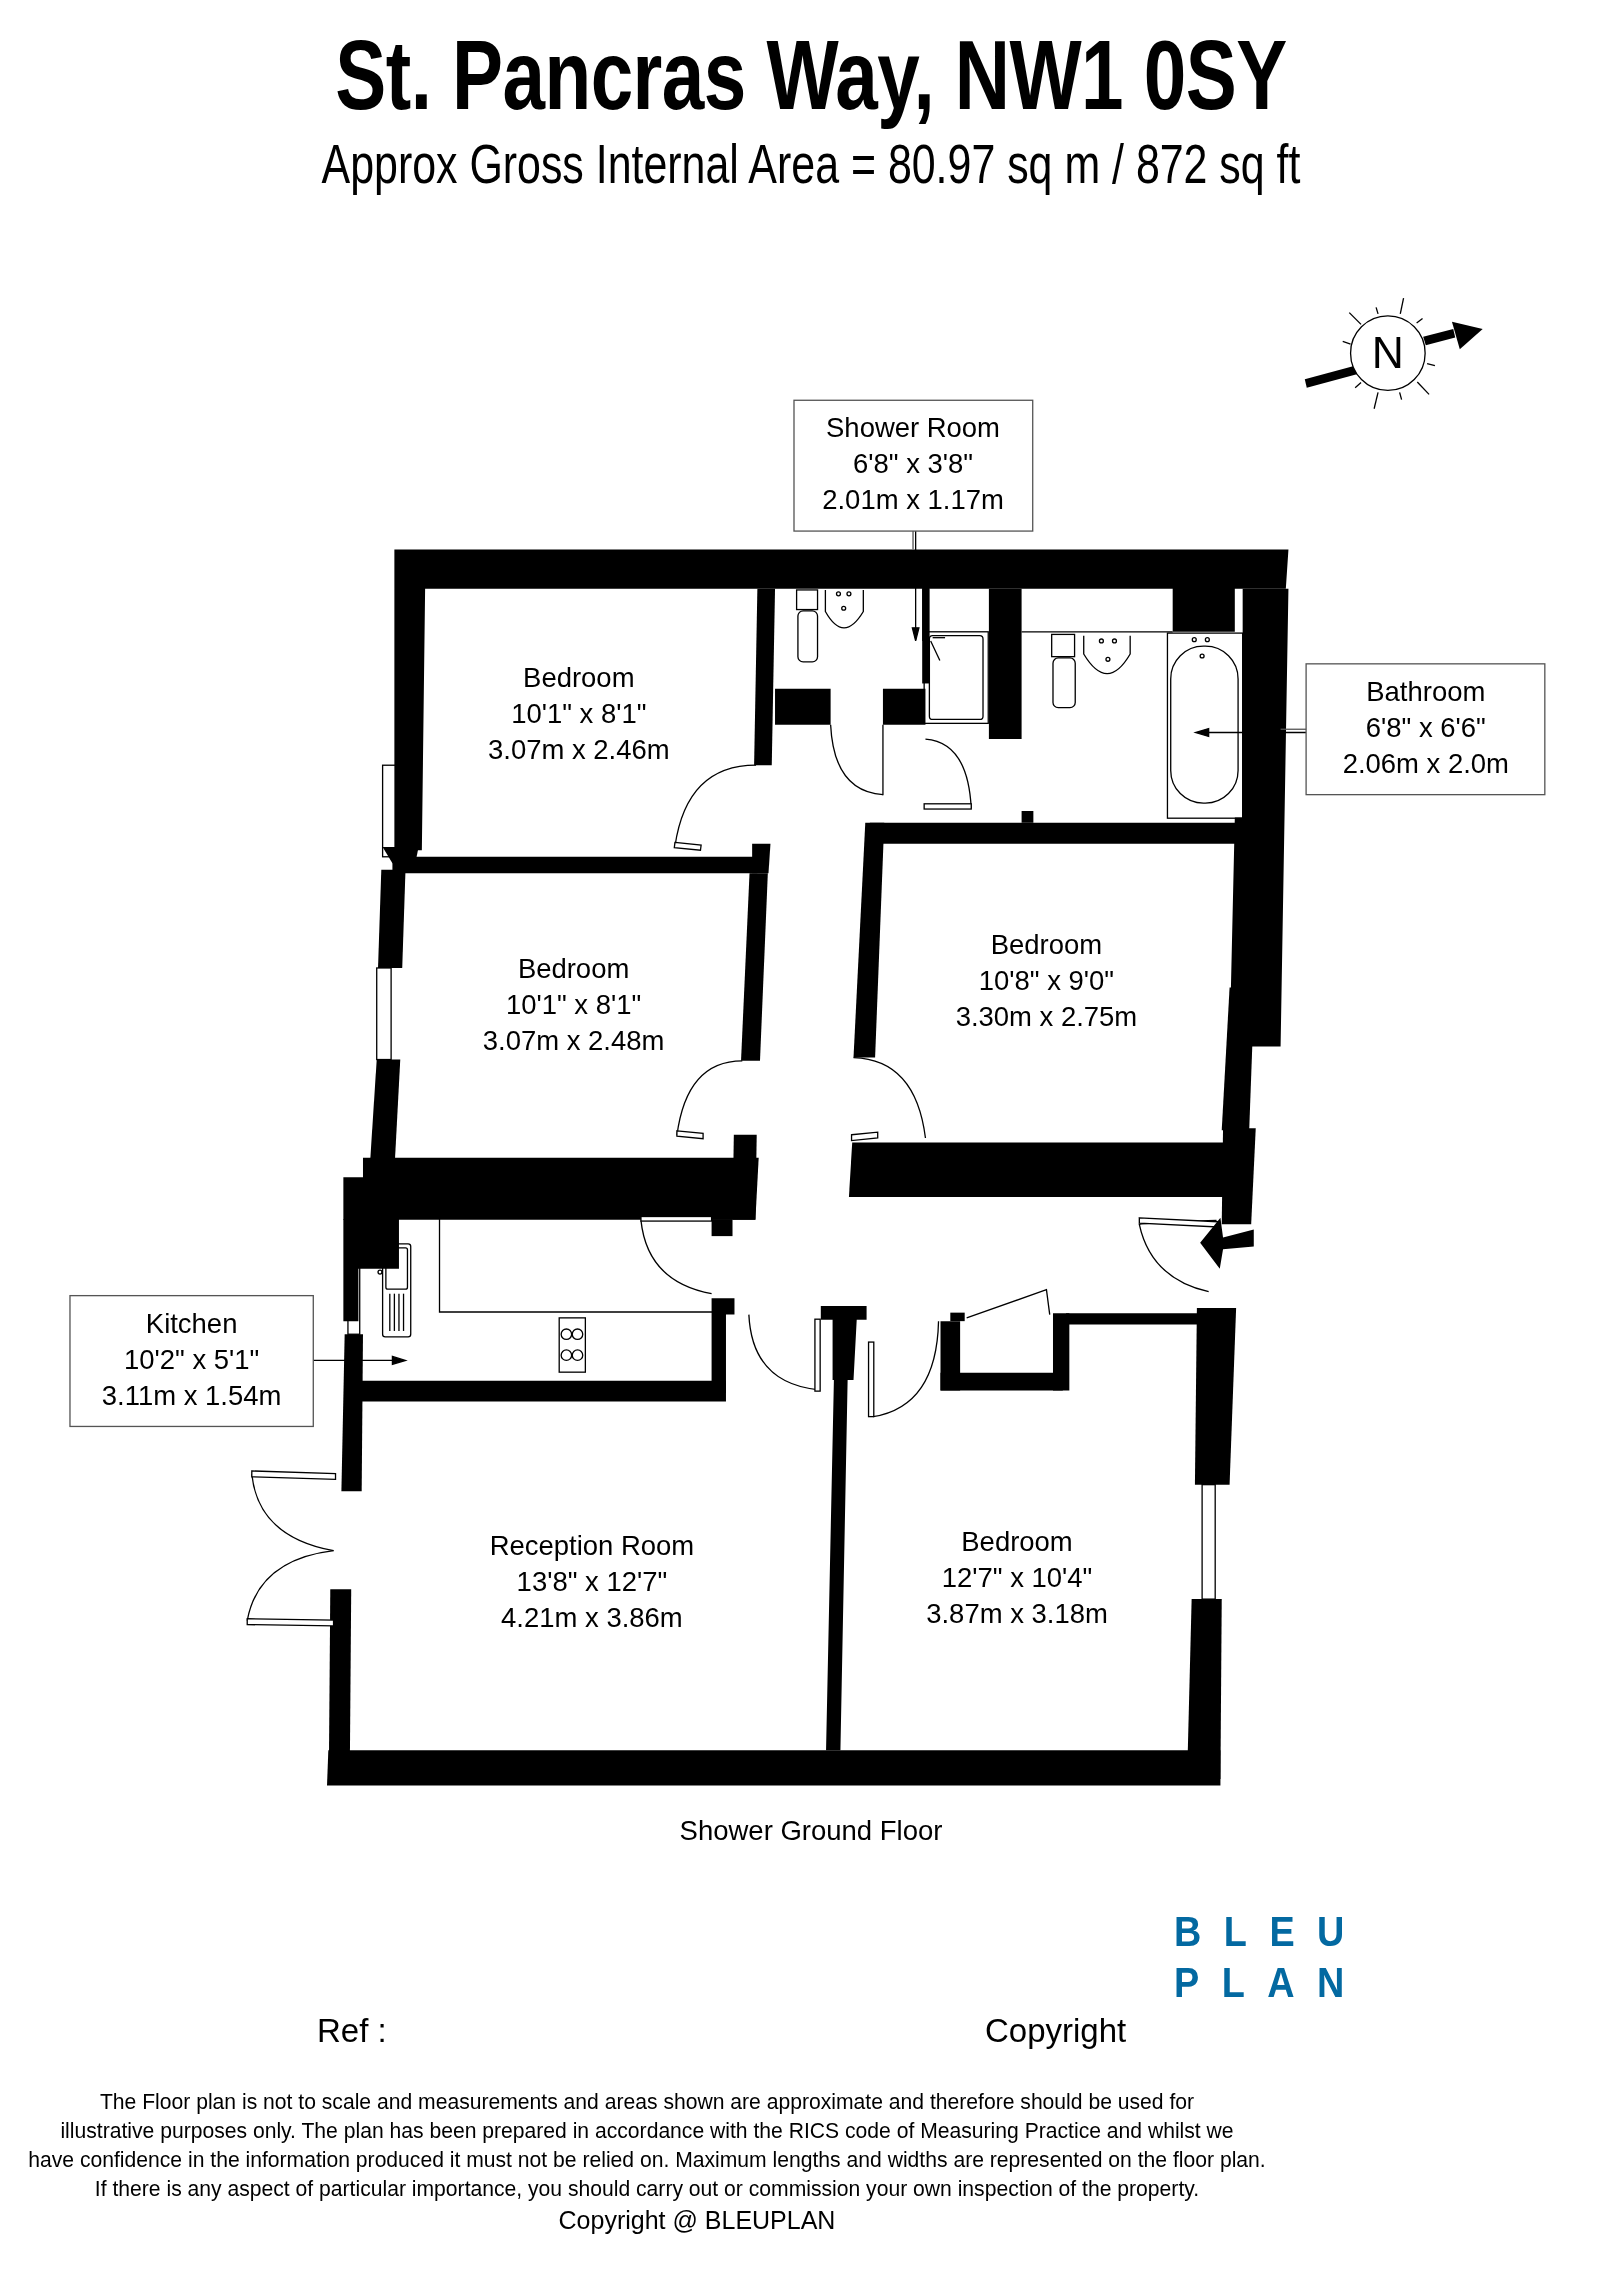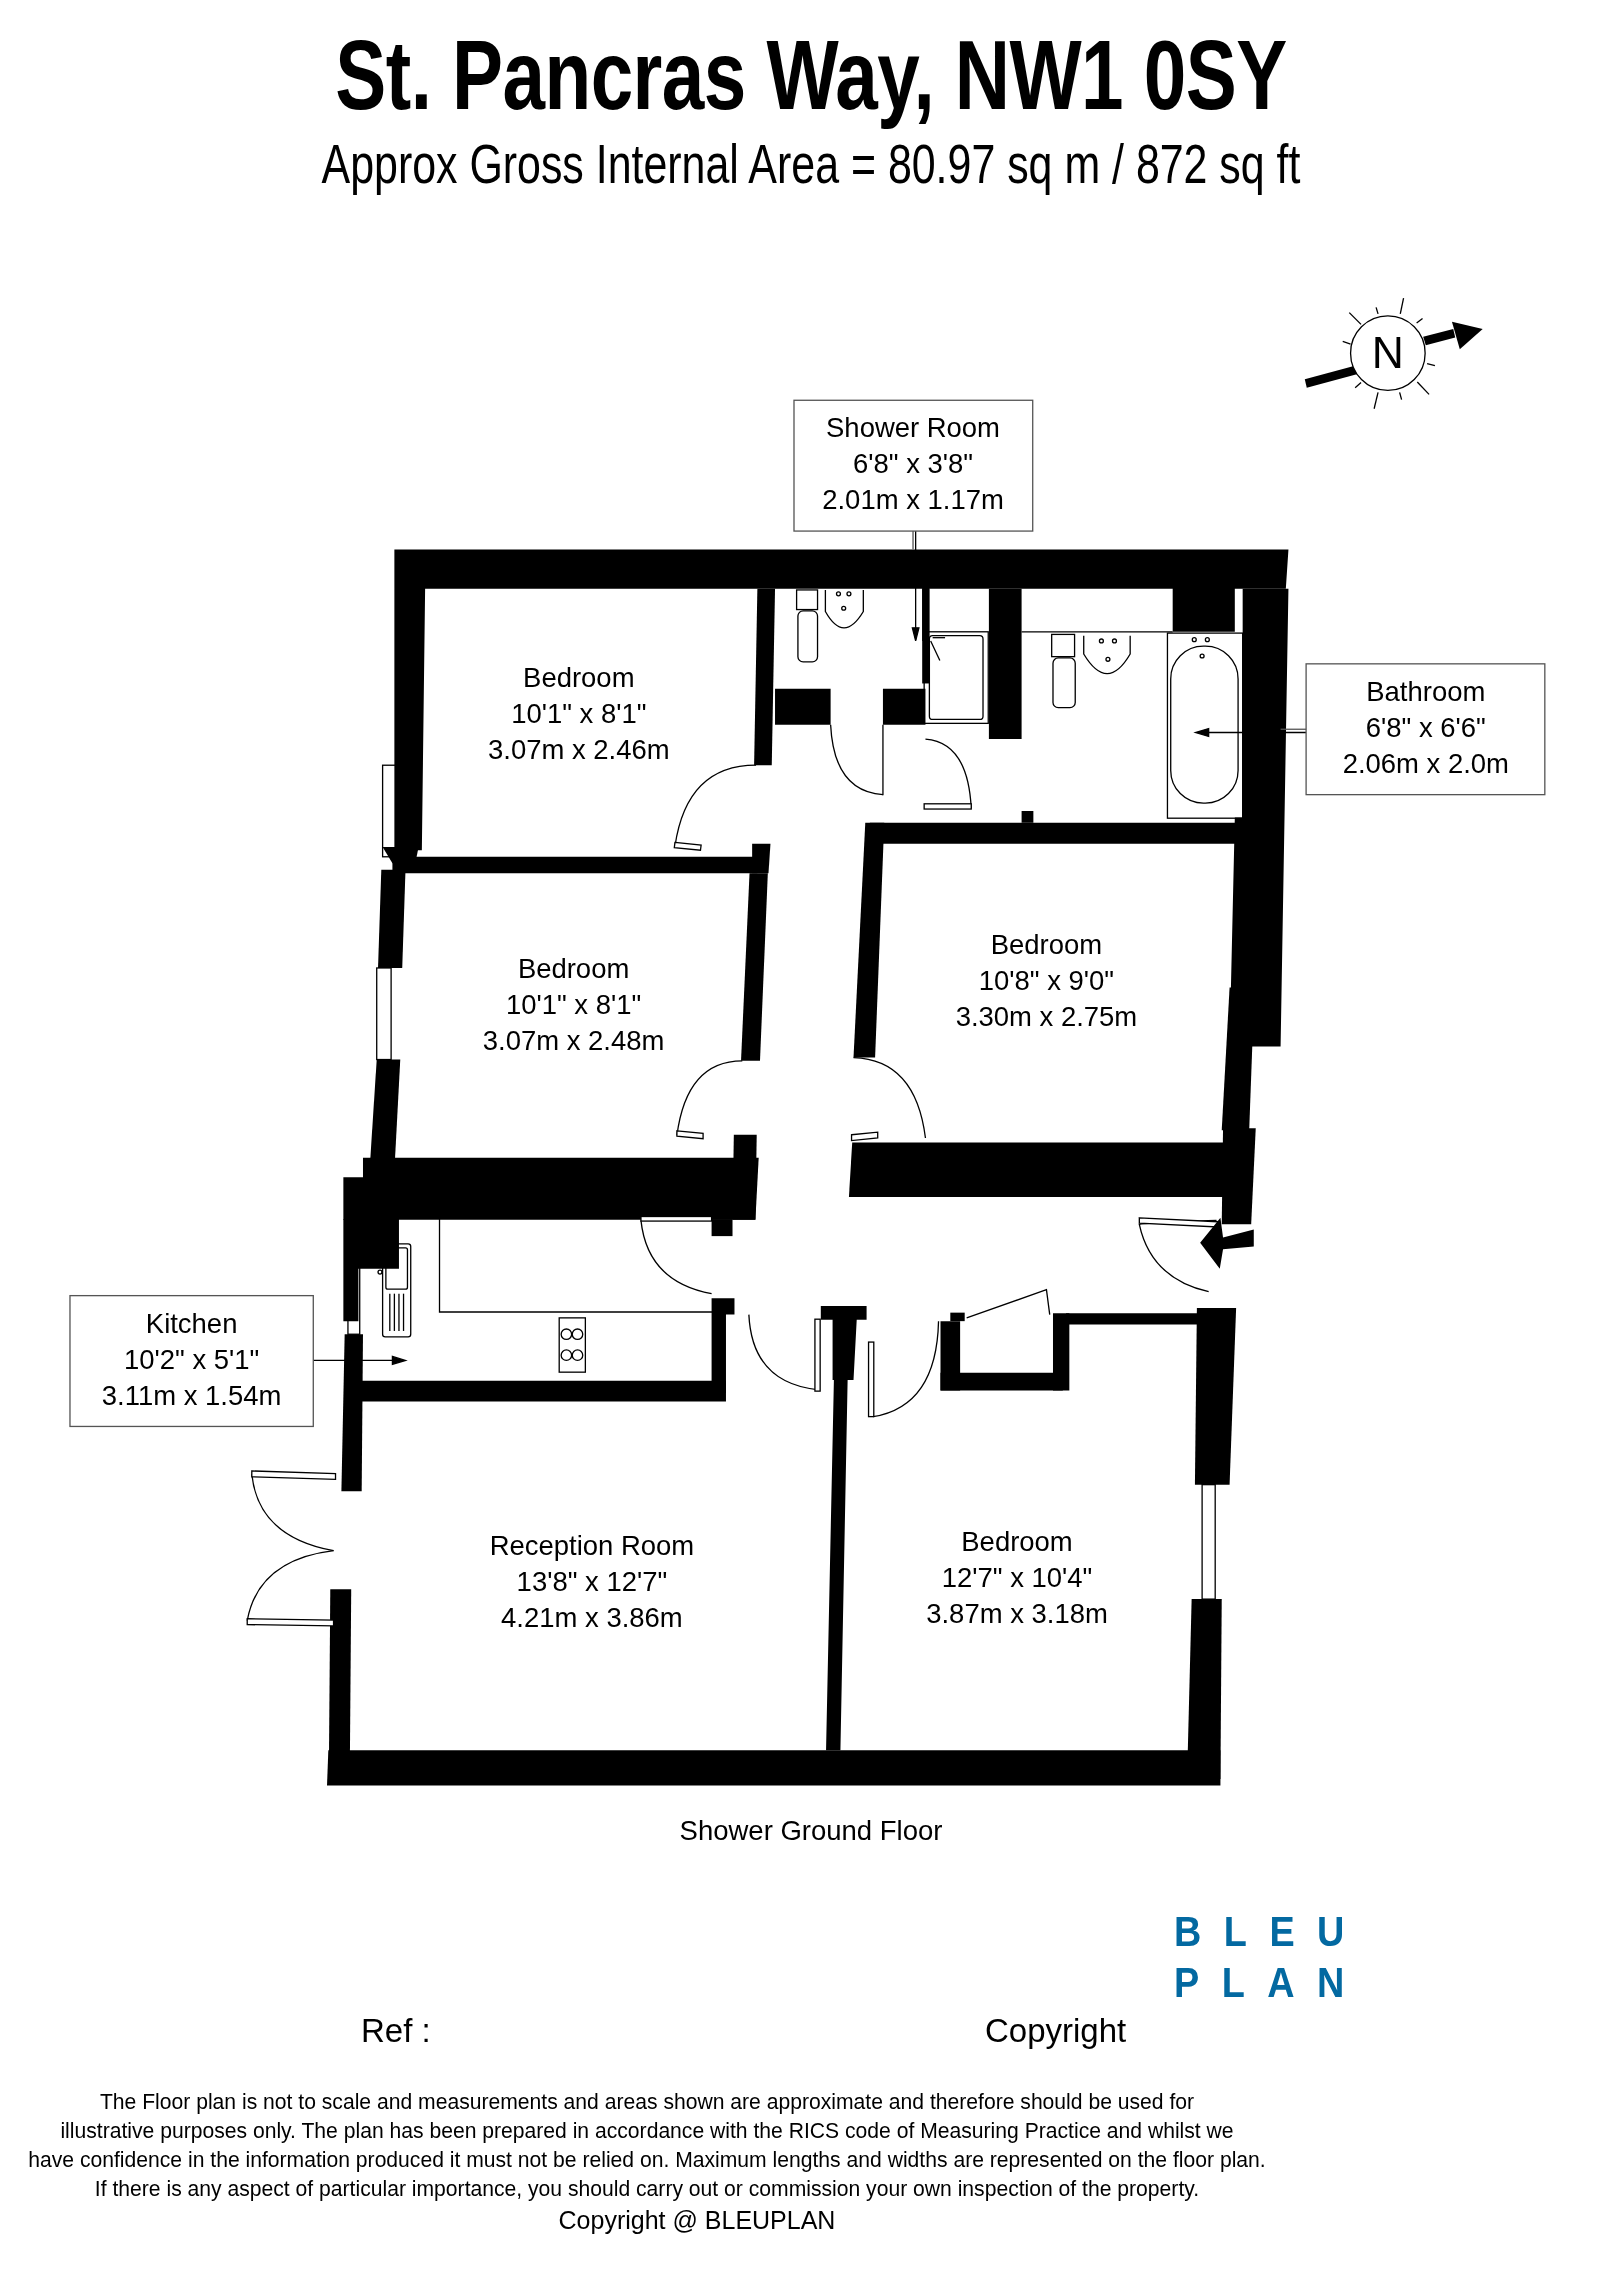--- a/index.html
+++ b/index.html
@@ -7,21 +7,21 @@
          font-family: "Liberation Sans", sans-serif; color: #000; }
   .title { position: absolute; left: 0; width: 1622px; top: 26px; text-align: center;
            font-family: "Liberation Sans", sans-serif; font-weight: bold; font-size: 98px;
            transform: scaleX(0.78); transform-origin: center; line-height: 1; letter-spacing: -0.7px; }
   .subtitle { position: absolute; left: 0; width: 1622px; top: 137px; text-align: center;
               font-size: 55px; transform: scaleX(0.78); transform-origin: center; line-height: 1; }
   svg.plan { position: absolute; left: 0; top: 0; }
   .room-label { font-family: "Liberation Sans", sans-serif; font-size: 42px; text-anchor: middle; fill: #000; }
   .box-label { font-family: "Liberation Sans", sans-serif; font-size: 42px; text-anchor: middle; fill: #000; }
   .floor-name { position: absolute; left: 0; width: 1622px; top: 1815px; text-align: center; font-size: 27.5px; }
-  .ref { position: absolute; left: 317px; top: 2012px; font-size: 33px; margin-left: 44px; }
+  .ref { position: absolute; left: 317px; top: 2012px; font-size: 33px; }
   .copyright-label { position: absolute; left: 985px; top: 2012px; font-size: 33px; }
   .logo { position: absolute; left: 1174px; top: 1906px; color: #0369a1; font-weight: bold;
           font-size: 42px; line-height: 51px; letter-spacing: 25px; font-family: "Liberation Sans", sans-serif; }
   .logo div { transform: scaleX(0.9); transform-origin: left; }
   .disclaimer { position: absolute; left: 0; width: 1294px; top: 2087px; text-align: center;
                 font-size: 22px; line-height: 29px; }
   .disclaimer .line { display: block; transform: scaleX(0.96); }
   .footer-copy { position: absolute; left: 0; width: 1394px; top: 2206px; text-align: center; font-size: 25px; }
 </style>
 </head>

